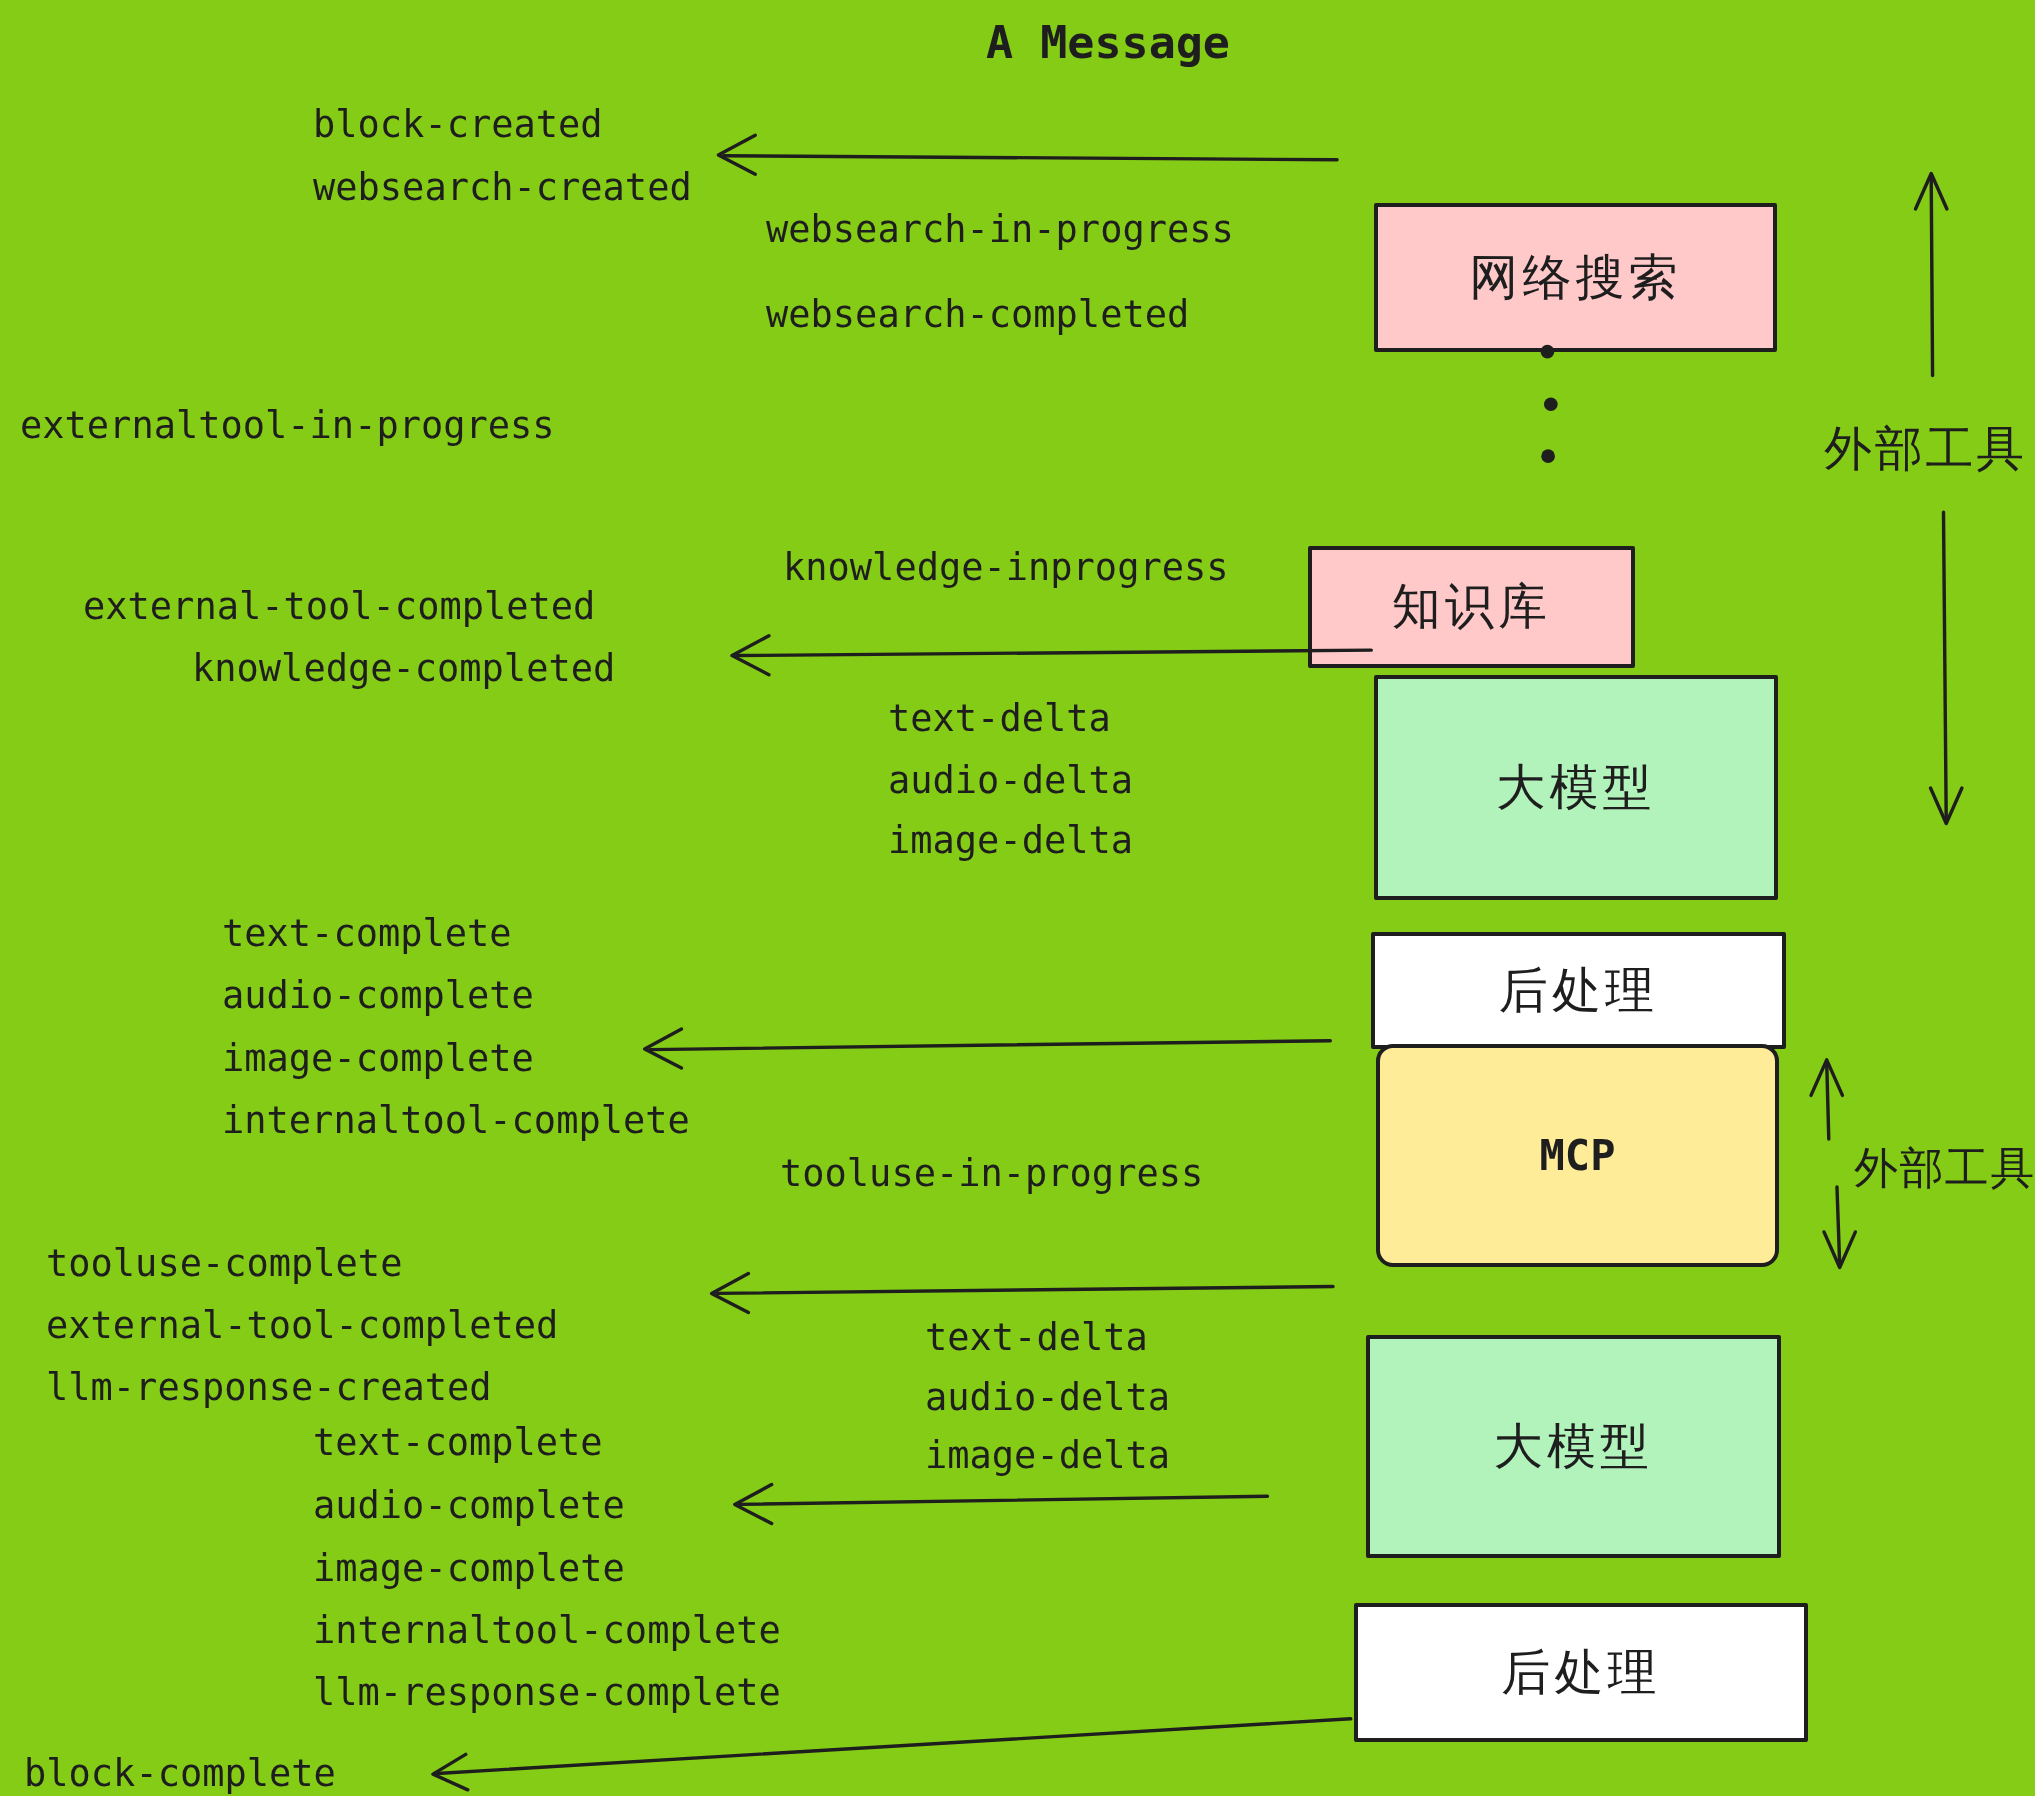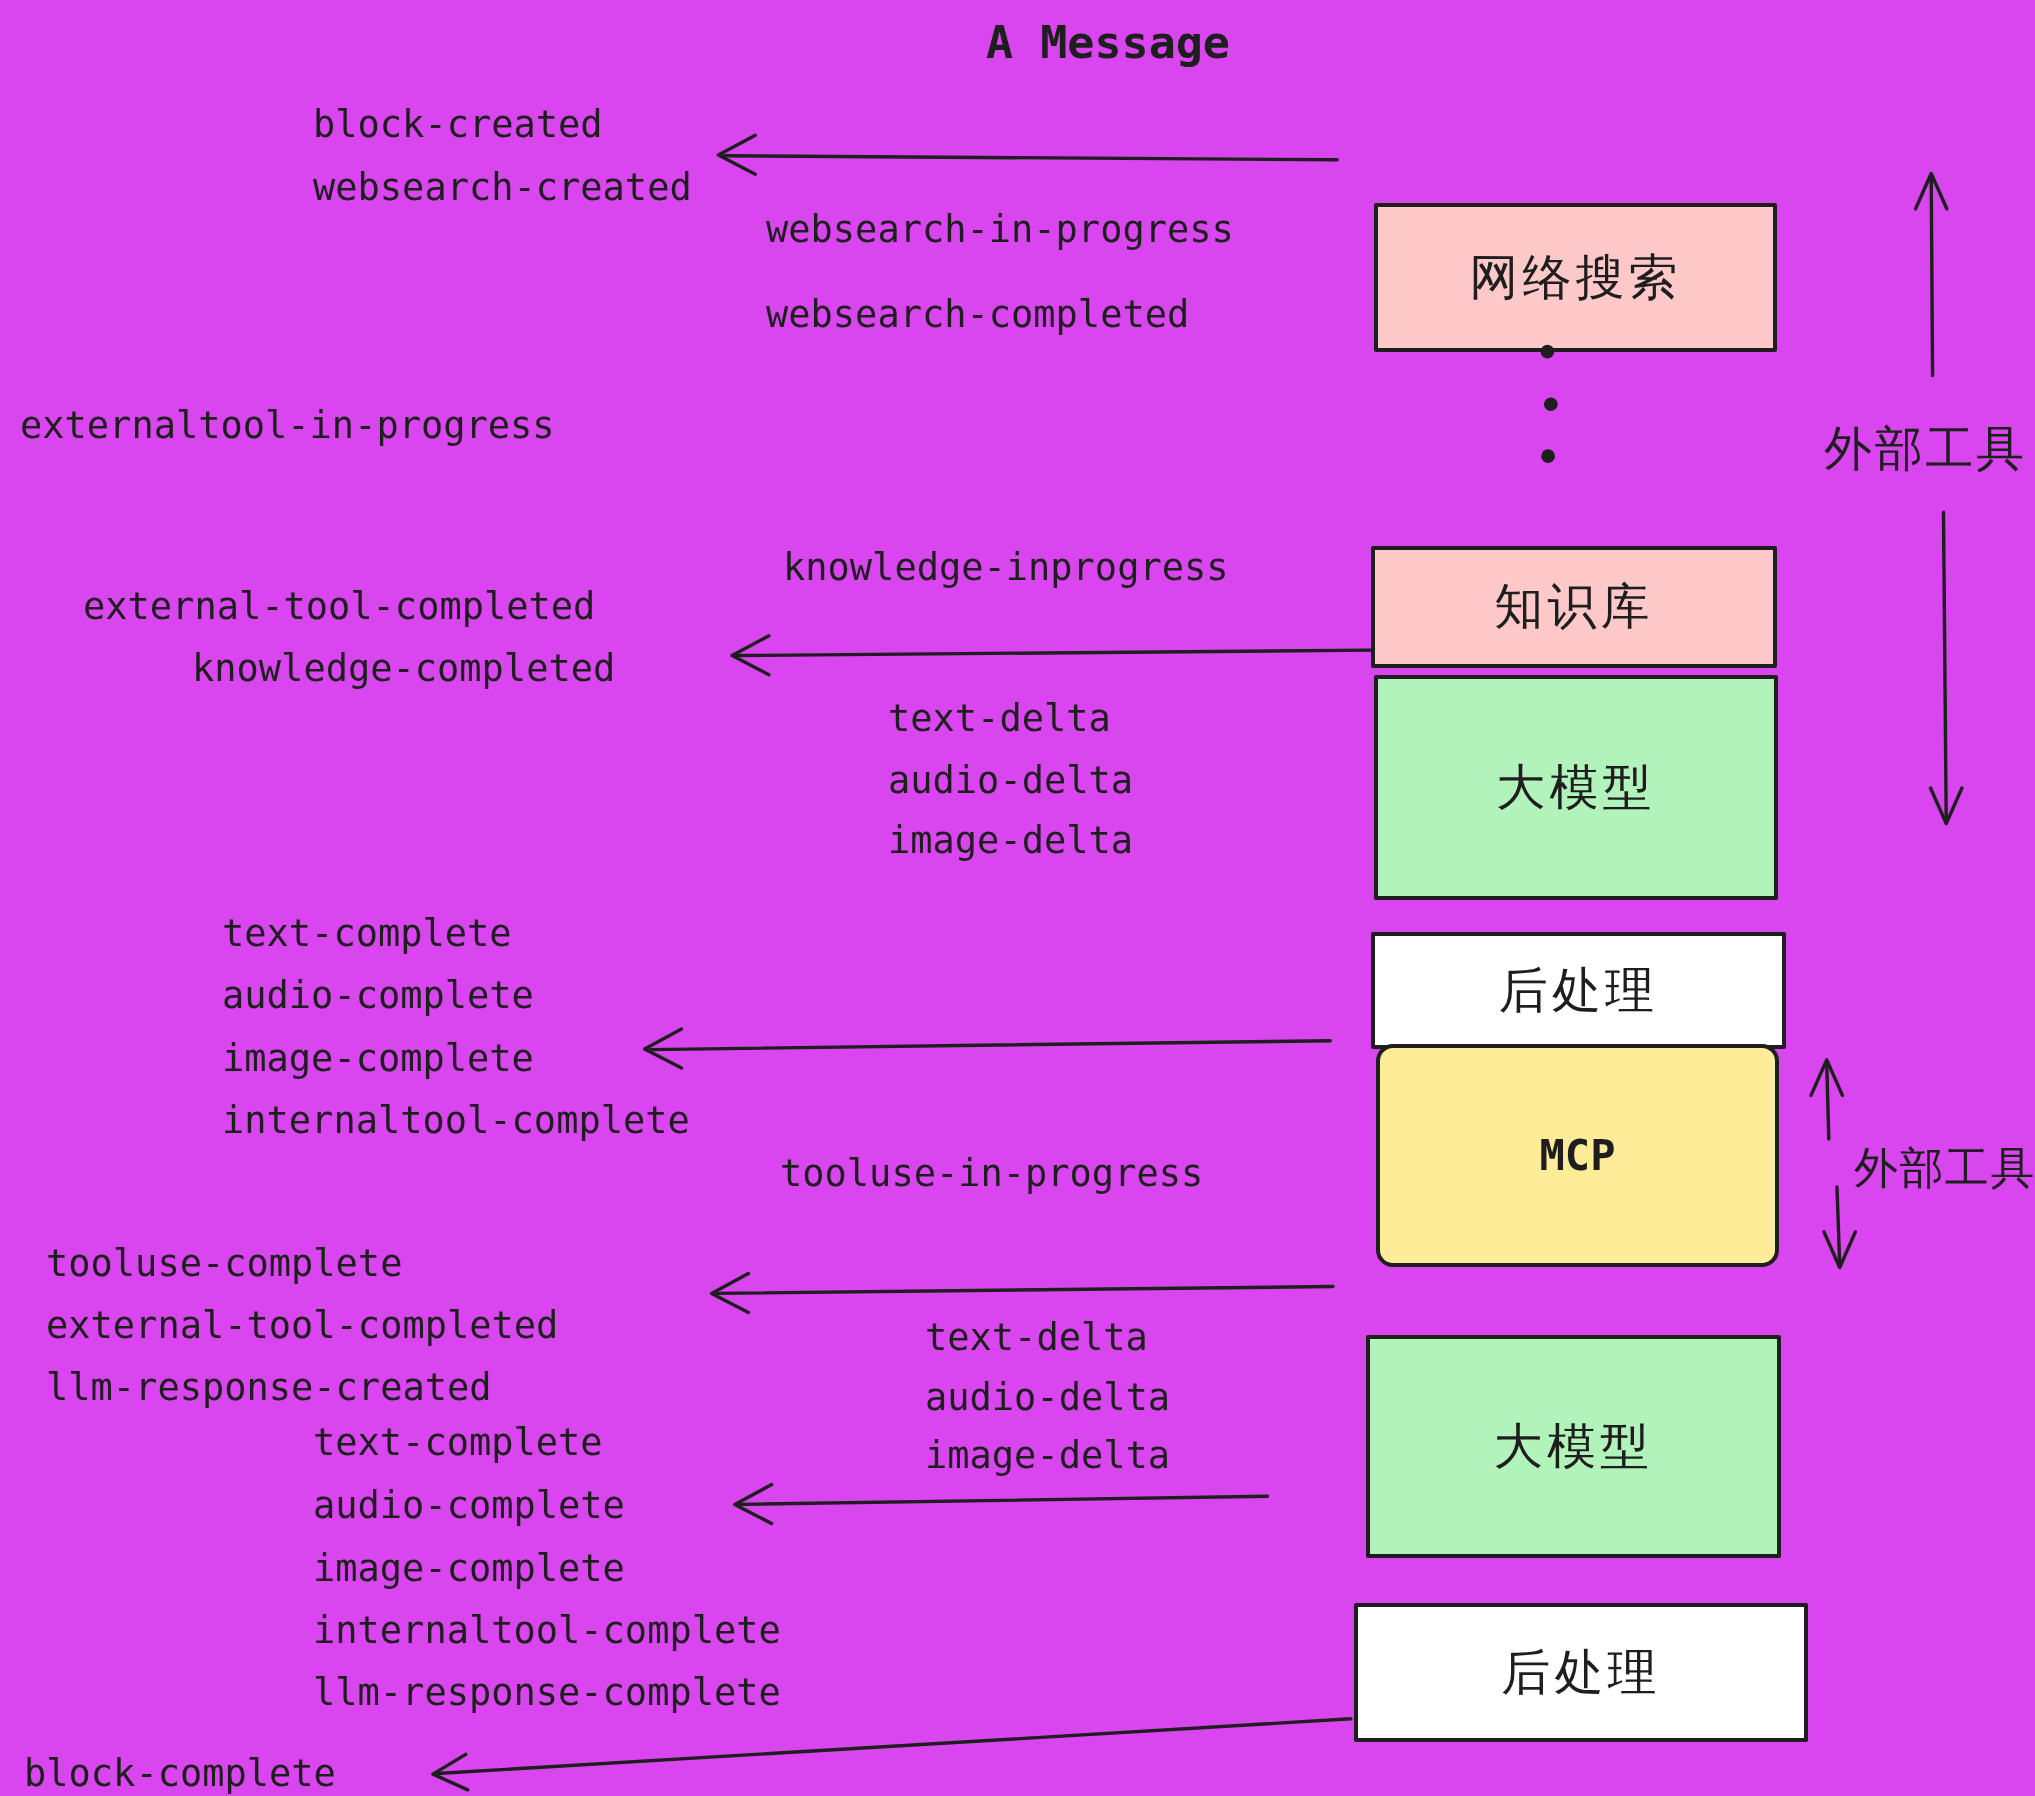--- a/index.html
+++ b/index.html
@@ -1,20 +1,20 @@
 <!DOCTYPE html>
 <html style="font-size:11px"><head>
 <meta charset="utf-8">
 <style>
   html, body { margin: 0; padding: 0; background: #ffffff; }
   .canvas {
     position: relative;
     width: 2035px;
     height: 1796px;
-    background: #d946ef;
+    background: #84cc16;
     font-family: "DejaVu Sans Mono", monospace;
     color: #1e1e1e;
     overflow: hidden;
   }
   .title {
     position: absolute;
     left: 1108px; top: 42px;
     transform: translate(-50%, -50%);
     font-size: 45px; font-weight: 700;
     white-space: nowrap;
@@ -74,21 +74,21 @@
   #e-image-delta-2        { left: 925px; top: 1428px; }
   #e-text-complete-2      { left: 313px;  top: 1415px; }
   #e-audio-complete-2     { left: 313px;  top: 1478px; }
   #e-image-complete-2     { left: 313px;  top: 1541px; }
   #e-internaltool-complete-2 { left: 313px; top: 1603px; }
   #e-llm-response-complete{ left: 313px;  top: 1665px; }
   #e-block-complete       { left: 24px;   top: 1746px; }
 
   
   #box-websearch { left: 1374px; top: 171px;  width: 403px; height: 149px; }
-  #box-knowledge { left: 1371px; top: 514px;  width: 406px; height: 122px; }
+  #box-knowledge { left: 1308px; top: 514px;  width: 327px; height: 122px; }
   #box-llm1      { left: 1374px; top: 643px;  width: 404px; height: 225px; }
   #box-post1     { left: 1371px; top: 900px; width: 415px; height: 117px; }
   #box-mcp       { left: 1376px; top: 1044px; width: 403px; height: 223px; border-radius: 17px; }
   #box-llm2      { left: 1366px; top: 1303px; width: 415px; height: 223px; }
   #box-post2     { left: 1354px; top: 1571px; width: 454px; height: 139px; }
 </style>
 </head>
 <body>
 
 <div class="canvas">

